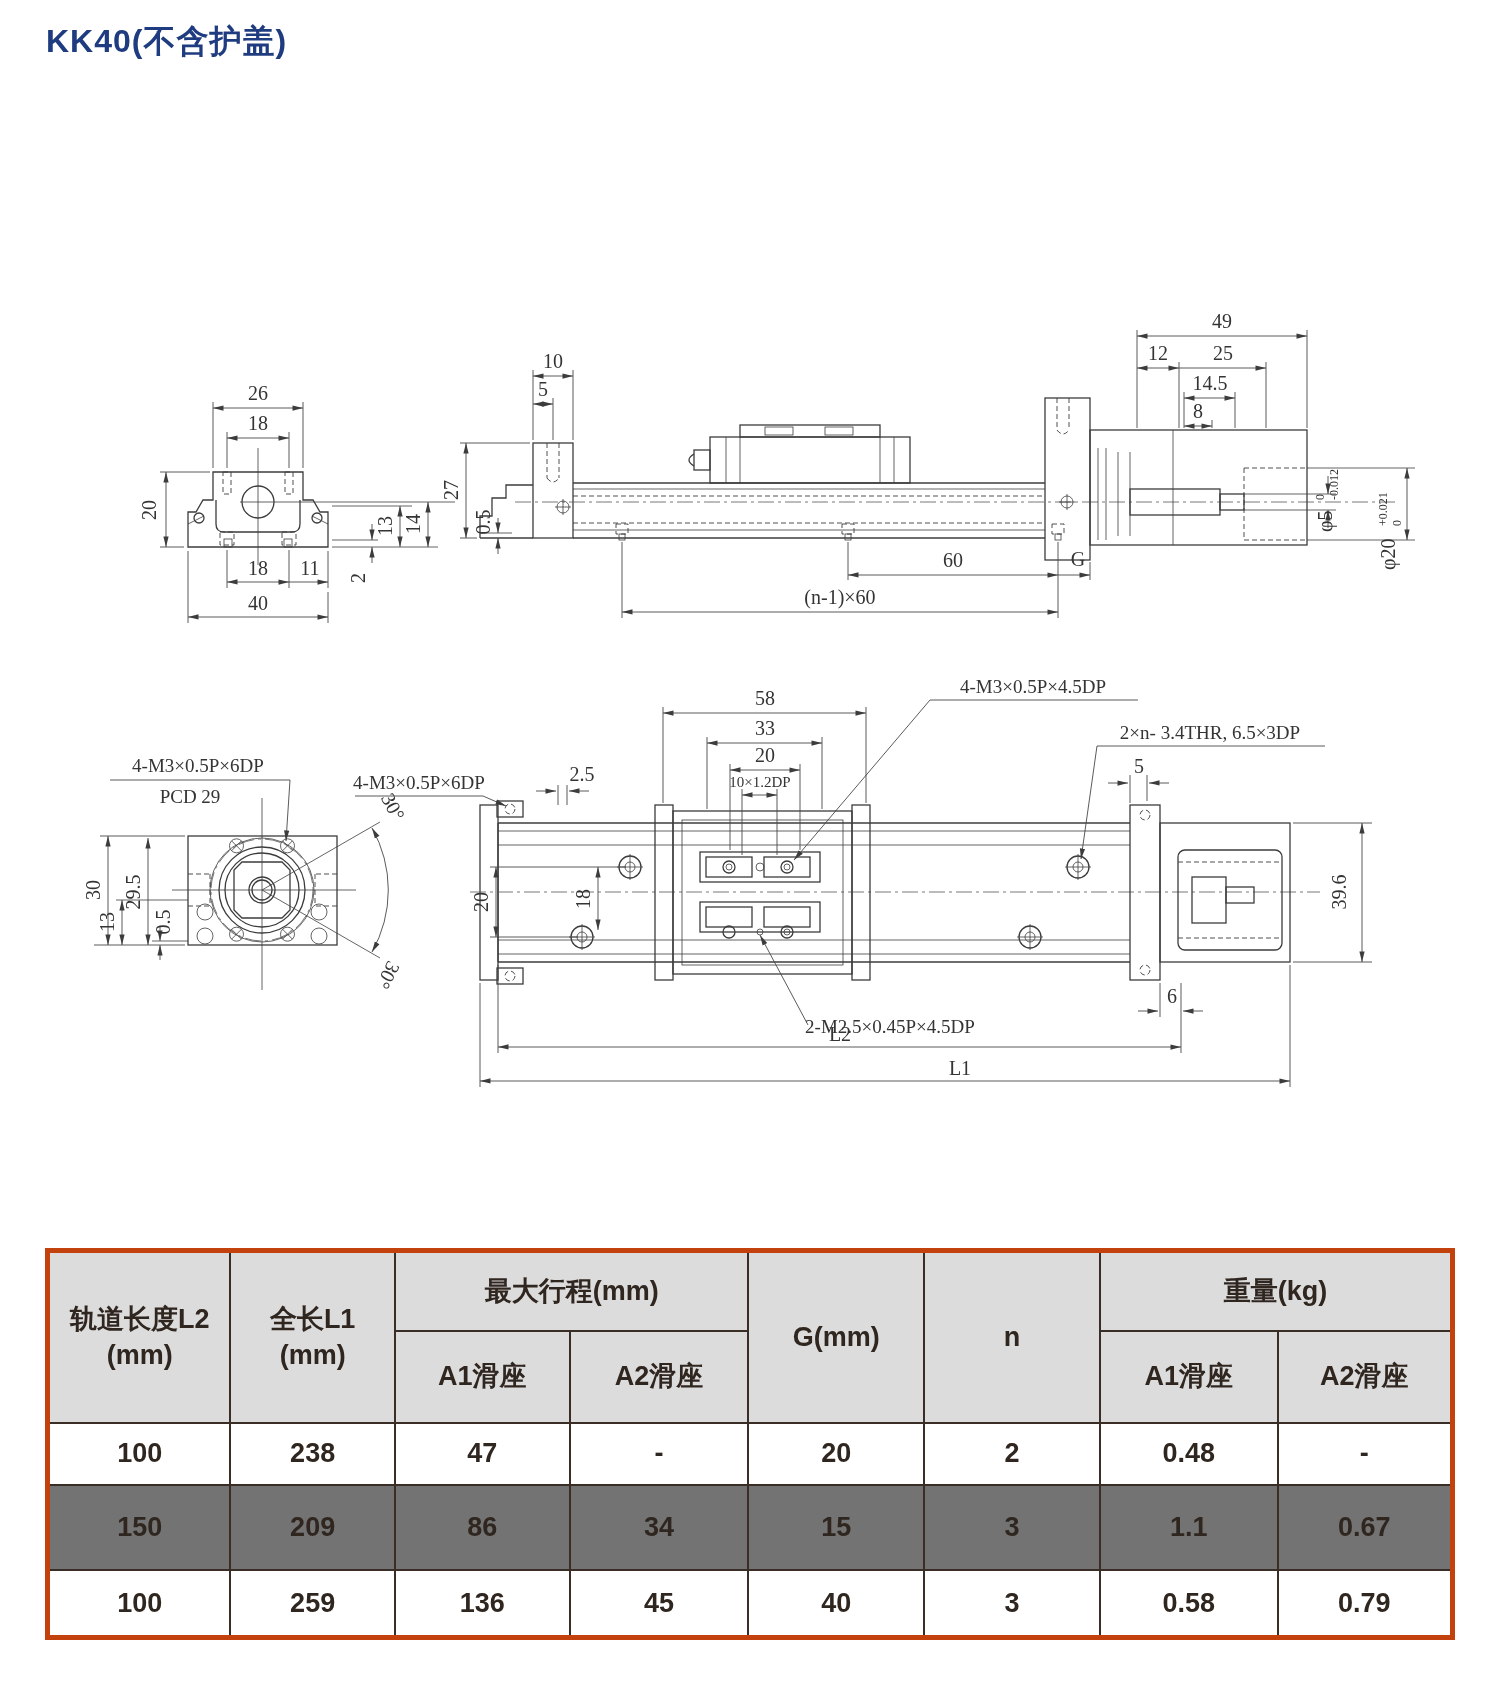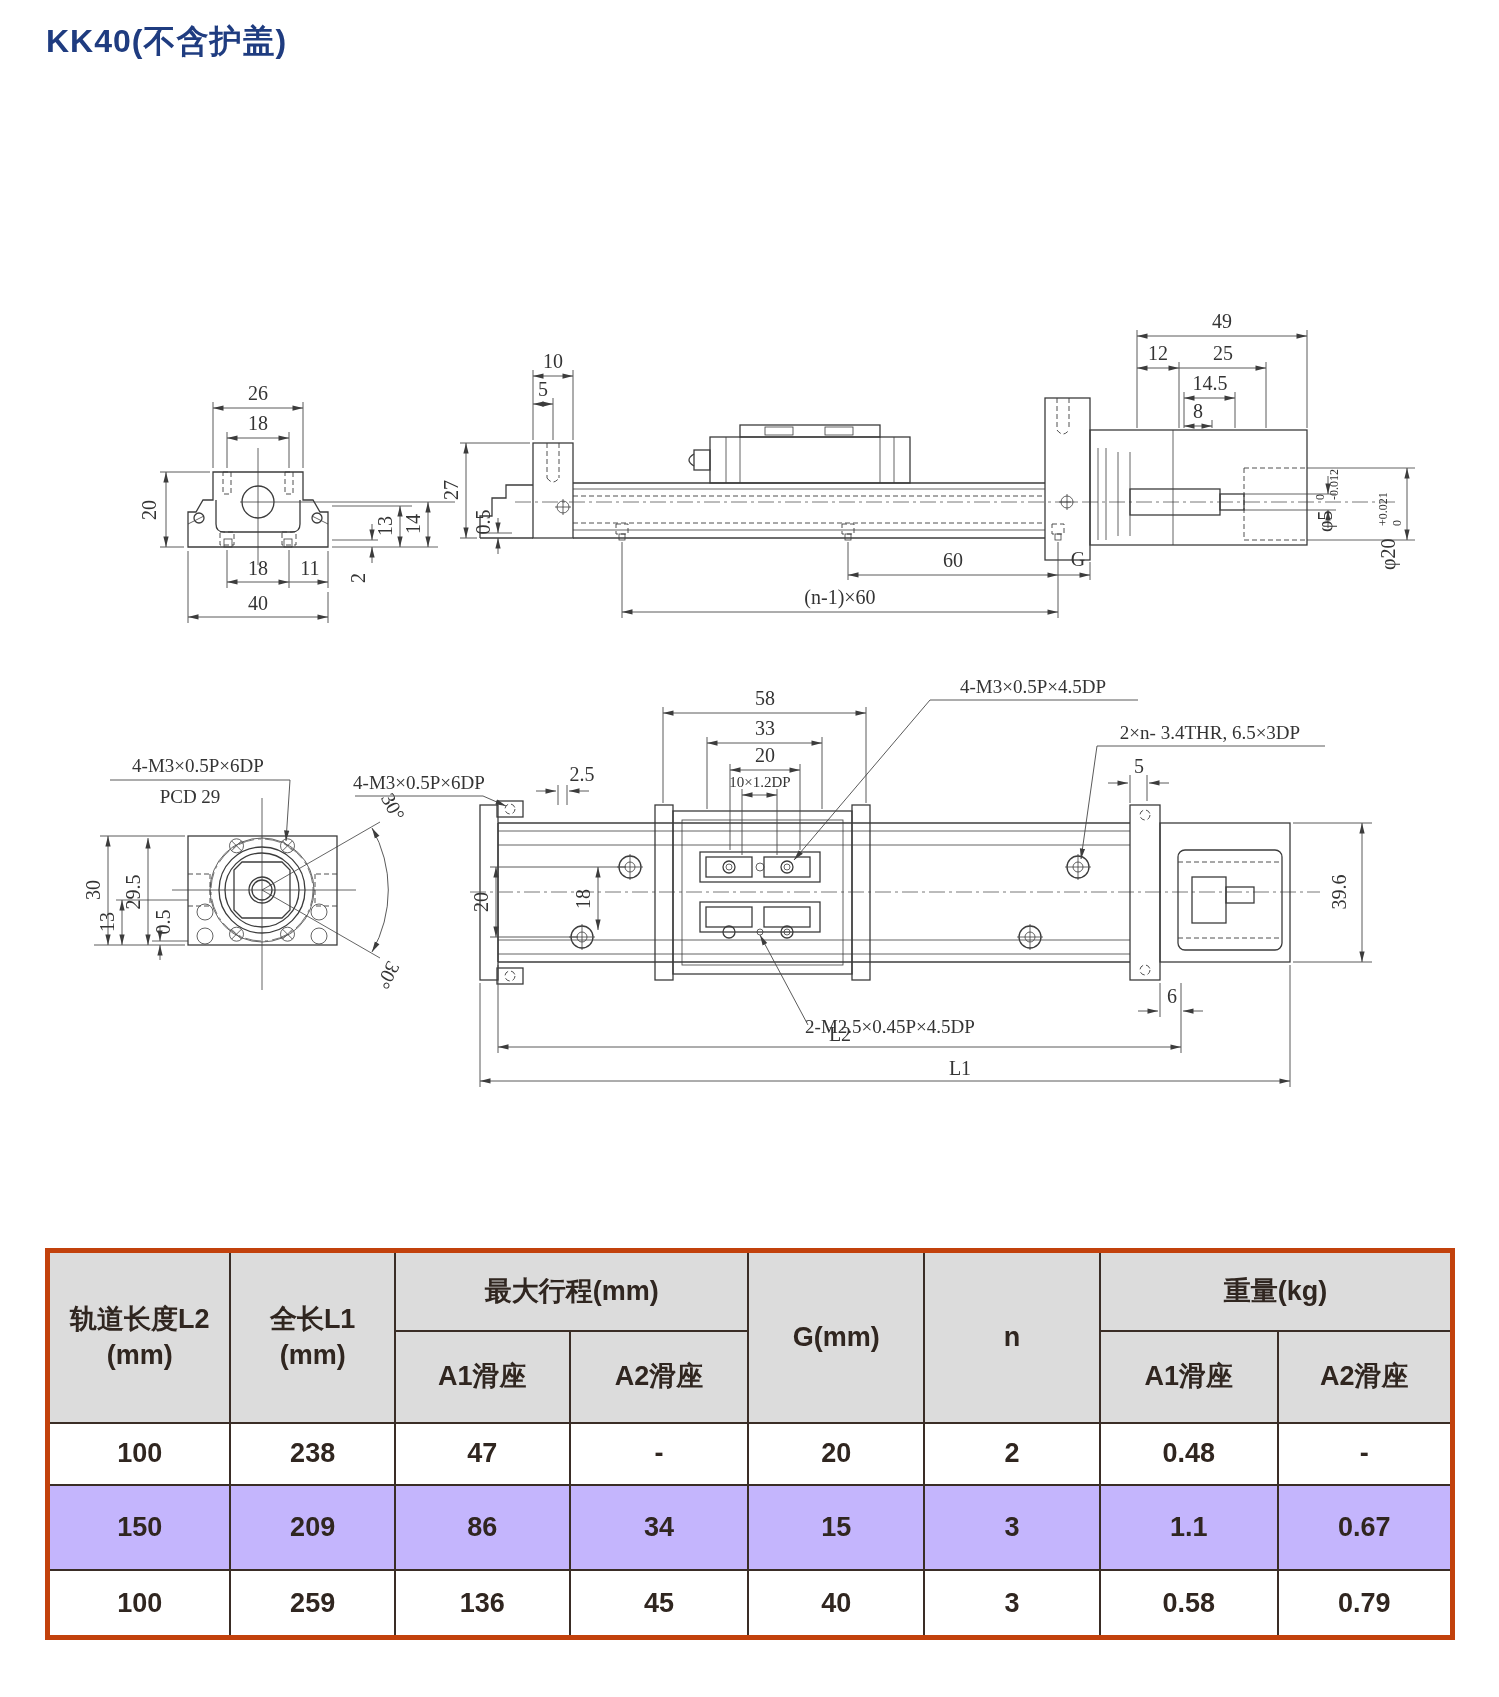--- a/index.html
+++ b/index.html
@@ -15,21 +15,21 @@
   text.dt{font:20px "Liberation Serif","DejaVu Serif",serif;fill:#343434}
   text.lb{font:19px "Liberation Serif","DejaVu Serif",serif;fill:#343434}
   text.sm{font:12px "Liberation Serif","DejaVu Serif",serif;fill:#343434}
   
   table.spec{position:absolute;left:45px;top:1248px;width:1410px;border-collapse:collapse;table-layout:fixed;
     border:5px solid #c2410c;color:#302620;}
   table.spec td{border:2px solid #3a2d26;text-align:center;vertical-align:middle;
     font-size:27px;font-weight:bold;padding:0;line-height:1.35;}
   tr.h td{background:#dcdcdc;}
   tr.rowA td{background:#ffffff;}
-  tr.rowB td{background:#c4b5fd;}
+  tr.rowB td{background:#737373;}
 </style>
 </head>
 <body>
 
 <div class="title">KK40(不含护盖)</div>
 
 <svg class="drawing" style="left:120px;top:340px" width="340" height="300" viewBox="0 0 340 300">
   <defs>
     <marker id="ar1" viewBox="0 0 10 6" refX="10" refY="3" markerWidth="12" markerHeight="7" orient="auto-start-reverse">
       <path d="M0,0.5 L10,3 L0,5.5 Z" fill="#3c3c3c"></path>

